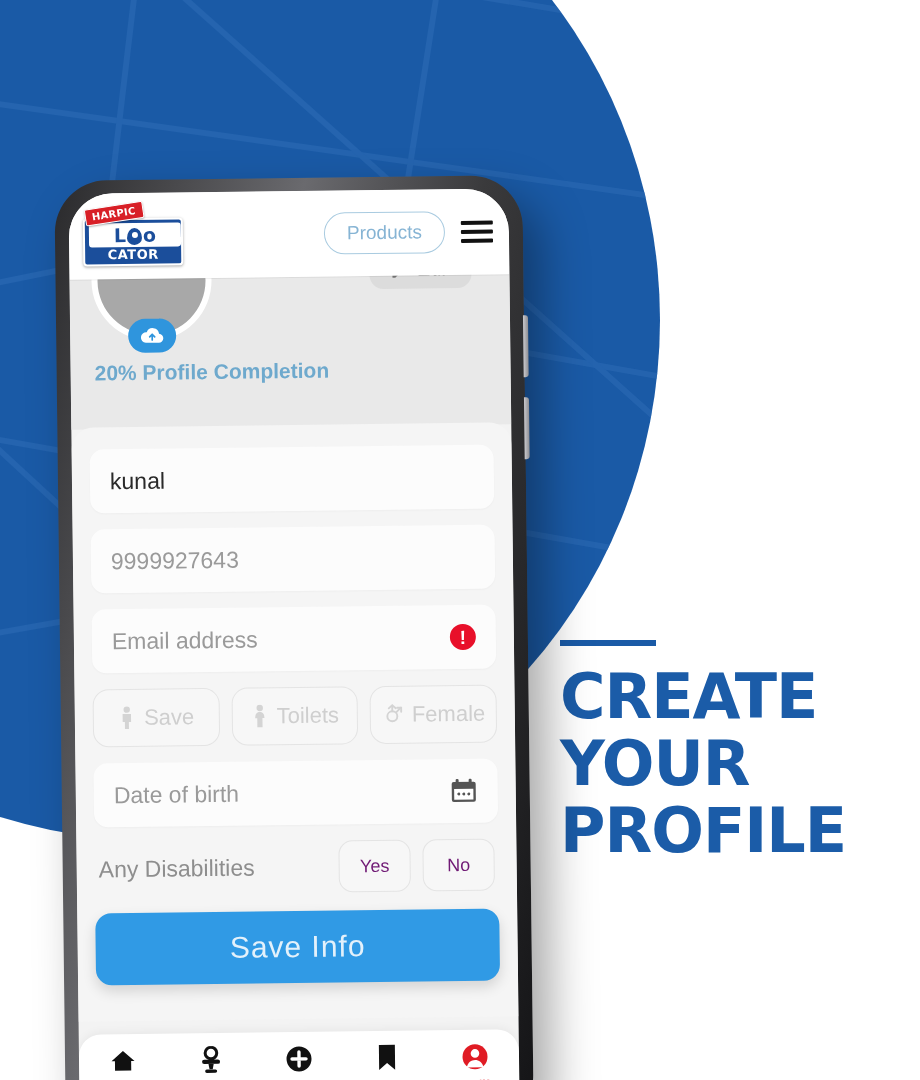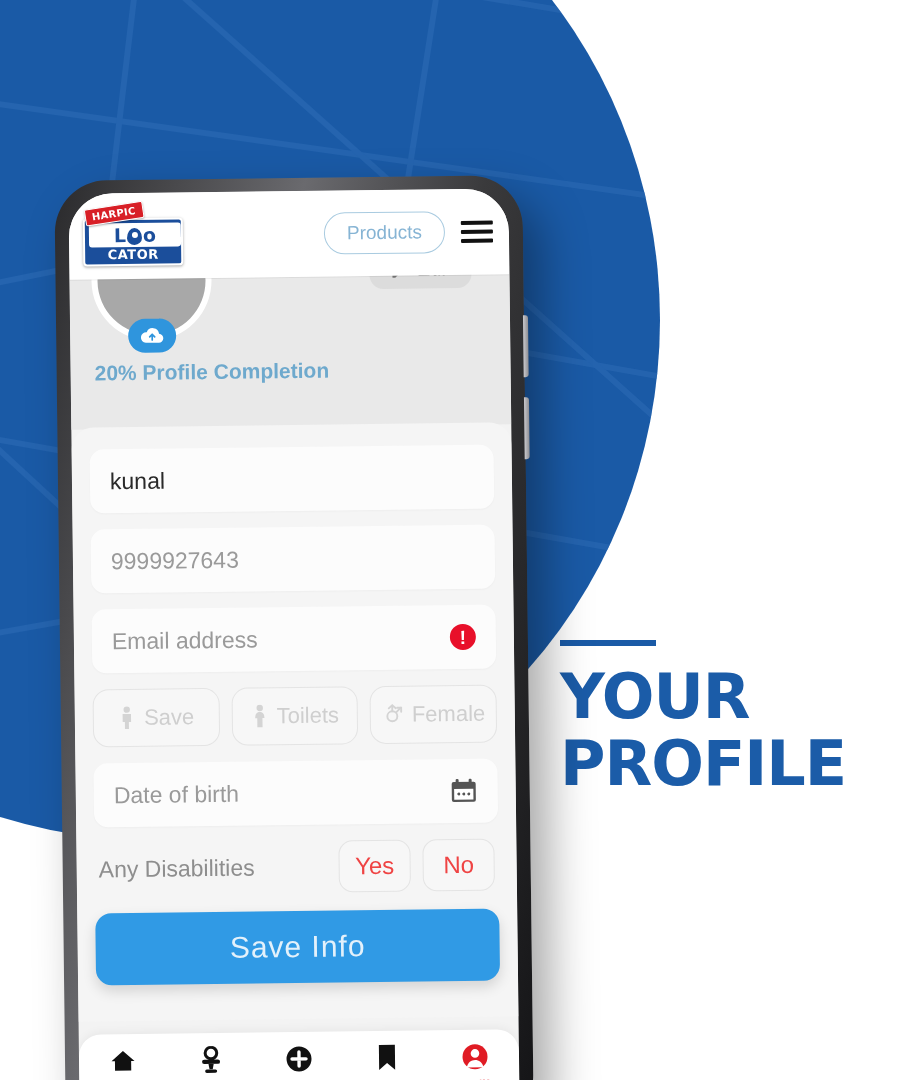--- a/index.html
+++ b/index.html
@@ -265,22 +265,22 @@
     display: flex; align-items: center;
     margin-bottom: 18px;
     padding: 0 4px;
   }
   #disabilities-label { flex: 1; color: #8e8e8e; font-size: 23px; }
   .yn {
     width: 72px; height: 52px;
     border: 1.5px solid #e4e4e4;
     border-radius: 14px;
     display: flex; align-items: center; justify-content: center;
-    color: #ef4444;
-    font-size: 24px;
+    color: #701a75;
+    font-size: 18px;
     margin-left: 12px;
     background: #f7f7f7;
   }
 
   #save-btn {
     height: 72px;
     background: #309ae5;
     border-radius: 16px;
     display: flex; align-items: center; justify-content: center;
     color: #e3f1fb;
@@ -340,20 +340,21 @@
       <path d="M520 -20 L470 400 L600 1060"></path>
       <path d="M830 -20 L760 430 L880 1060"></path>
       <path d="M-20 300 L500 780"></path>
       <path d="M300 -20 L1040 640"></path>
     </g>
   </svg>
 </div>
 
 <div id="headline">
   <div class="rule"></div>
+  <div class="line">CREATE</div>
   <div class="line">YOUR</div>
   <div class="line">PROFILE</div>
 </div>
 
 <div id="phone">
   <div id="phone-body">
     <div class="side-btn b1"></div>
     <div class="side-btn b2"></div>
 
     <div id="phone-screen">

